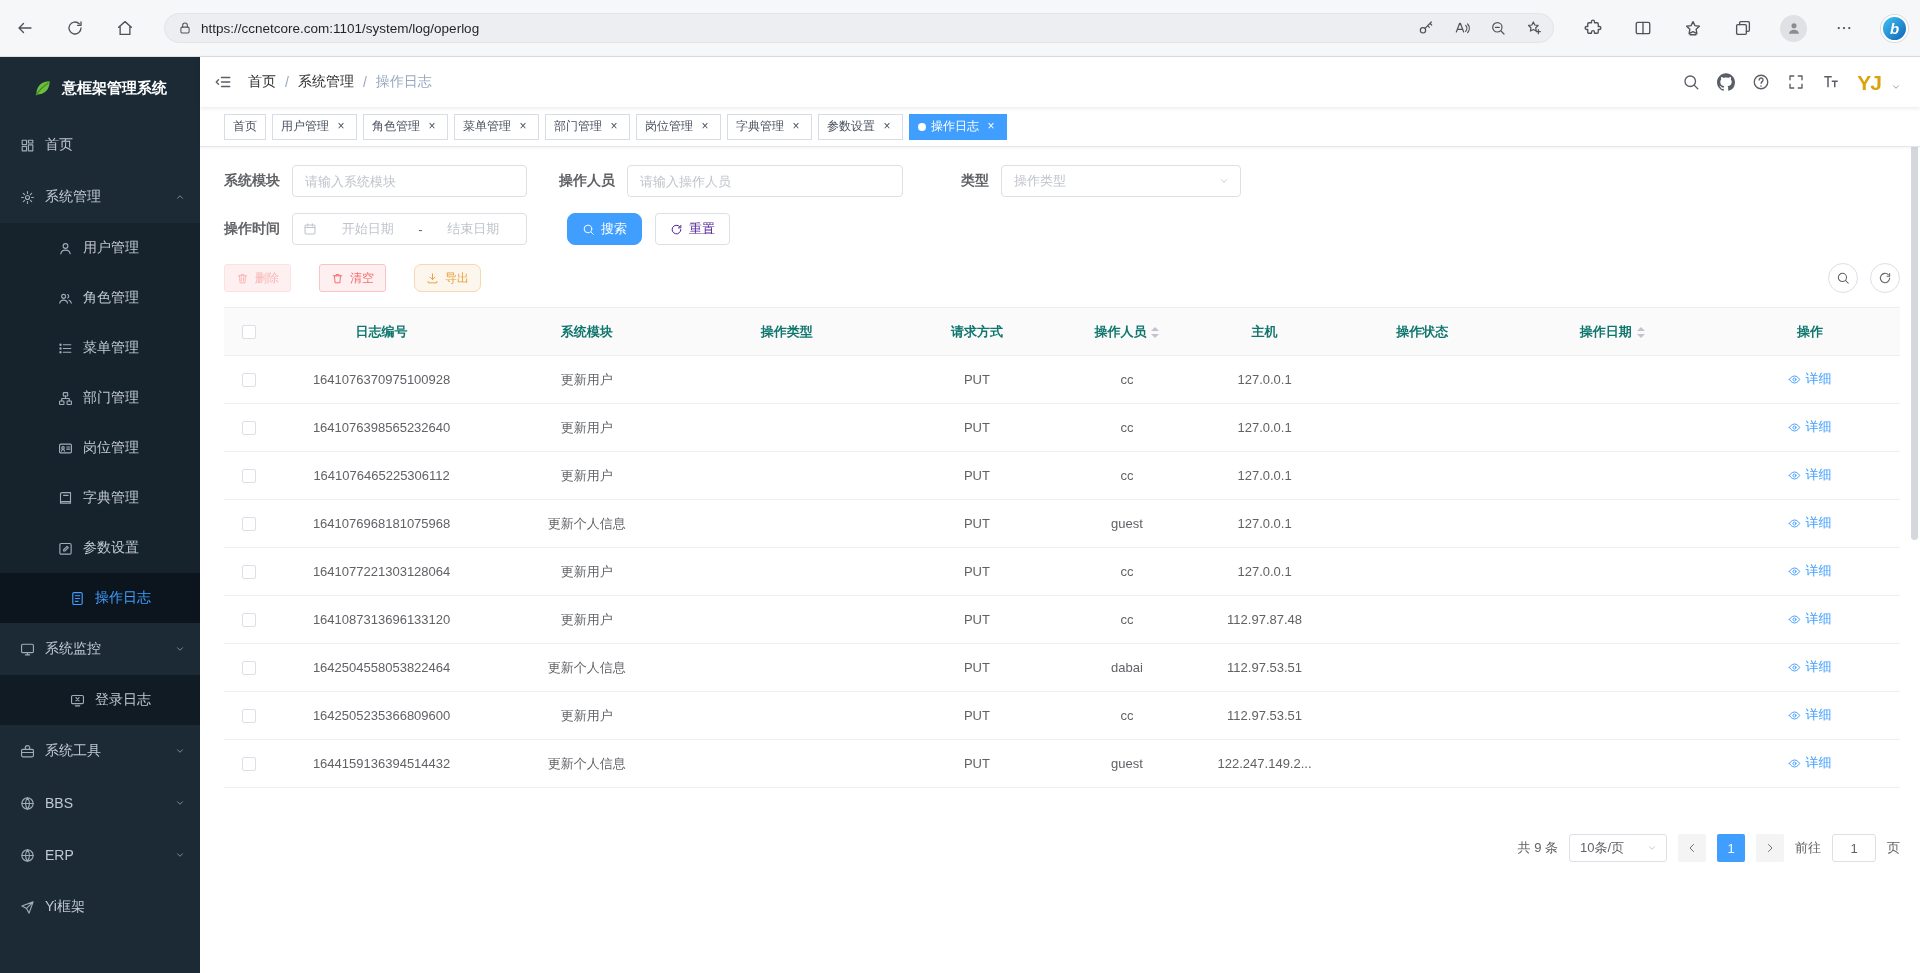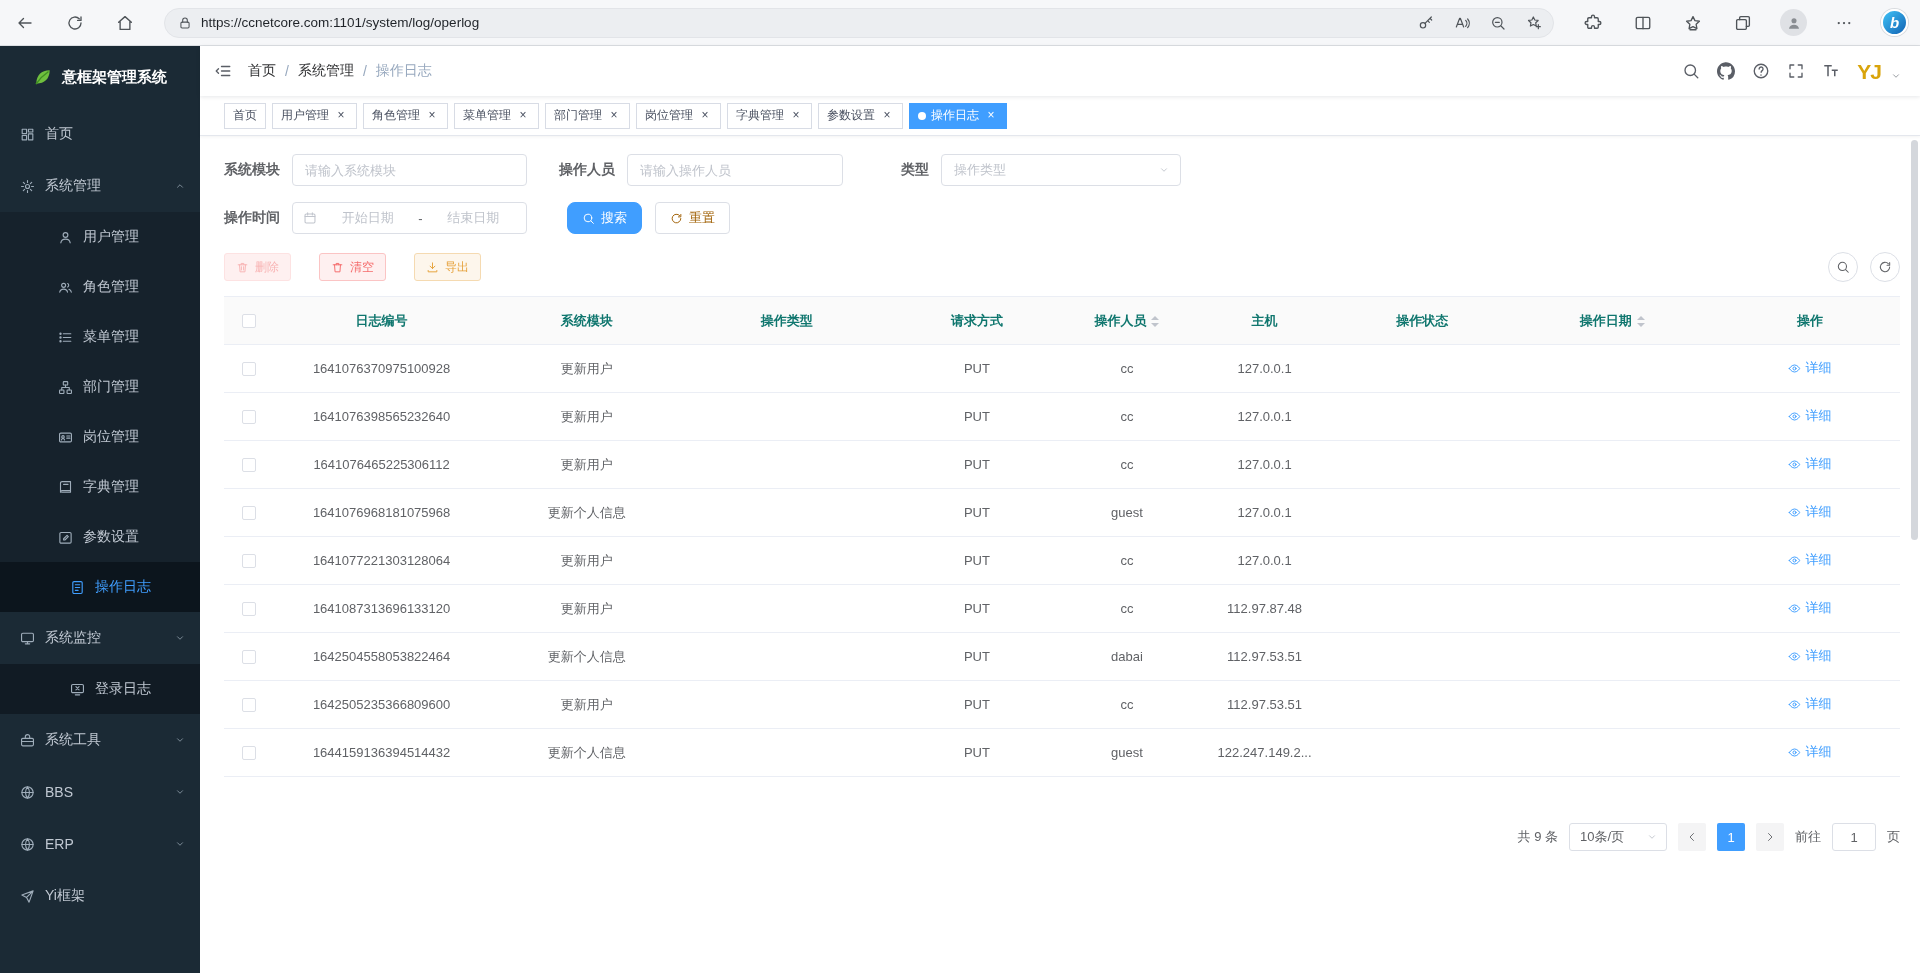--- a/index.html
+++ b/index.html
@@ -3,21 +3,21 @@
 <meta charset="utf-8">
 <style>
   * { margin:0; padding:0; box-sizing:border-box; }
   html,body { width:1920px; height:973px; overflow:hidden; }
   body { font-family:"Liberation Sans","DejaVu Sans",sans-serif; background:#fff; color:#303133; }
 
   .ic { width:1em; height:1em; fill:none; stroke:currentColor; stroke-width:1.8; stroke-linecap:round; stroke-linejoin:round; vertical-align:middle; flex-shrink:0; }
   .ic-fill { fill:currentColor; stroke:none; }
 
   
-  .browser-bar { height:46px; background:#f6f7f9; border-bottom:1px solid #dcdfe3; display:flex; align-items:center; padding:0 8px; gap:16px; }
+  .browser-bar { height:57px; background:#f6f7f9; border-bottom:1px solid #dcdfe3; display:flex; align-items:center; padding:0 8px; gap:16px; }
   .bbtn { width:34px; height:34px; border:none; background:transparent; border-radius:6px; display:flex; align-items:center; justify-content:center; color:#4f5459; font-size:18px; cursor:pointer; }
   .addr { flex:1; height:30px; margin:0 6px; background:#eceef1; border:1px solid #e2e4e8; border-radius:16px; display:flex; align-items:center; padding:0 6px 0 13px; gap:9px; min-width:0; }
   .addr-url { flex:1; font-size:13.5px; color:#1f2328; white-space:nowrap; overflow:hidden; }
   .addr .bbtn { width:27px; height:27px; font-size:16px; }
   .avatar-btn { width:27px; height:27px; border-radius:50%; background:#dfe1e5; display:flex; align-items:center; justify-content:center; margin:0 4px; cursor:pointer; }
   .bing-btn { width:27px; height:27px; border-radius:50%; background:linear-gradient(135deg,#3fc3f7,#1262b3); color:#fff; display:flex; align-items:center; justify-content:center; font-weight:bold; font-style:italic; font-size:15px; border:2px solid #fff; box-shadow:0 0 0 1px #d8dbdf; cursor:pointer; margin:0 4px; }
 
   
   .app { display:flex; height:931px; }
 
@@ -62,27 +62,27 @@
   .flabel { color:#606266; font-weight:bold; margin-right:12px; white-space:nowrap; }
   .finput { height:32px; border:1px solid #dcdfe6; border-radius:4px; padding:0 12px; font-size:13px; color:#606266; background:#fff; outline:none; width:235px; font-family:inherit; }
   .finput::placeholder { color:#bfc3cb; }
   .fselect { display:flex; align-items:center; justify-content:space-between; width:240px; height:32px; border:1px solid #dcdfe6; border-radius:4px; padding:0 10px 0 12px; color:#bfc3cb; font-size:13px; background:#fff; cursor:pointer; }
   .fselect .caret { color:#c0c4cc; font-size:12px; }
   .drange { display:flex; align-items:center; width:235px; height:32px; border:1px solid #dcdfe6; border-radius:4px; padding:0 10px; gap:8px; font-size:13px; background:#fff; cursor:pointer; }
   .drange .cal { color:#c0c4cc; font-size:14px; }
   .drange .ph { color:#bfc3cb; flex:1; text-align:center; }
   .drange .sep { color:#606266; }
 
-  .btn { display:inline-flex; align-items:center; gap:6px; height:32px; padding:0 14px; border-radius:4px; font-size:13px; border:1px solid #dcdfe6; background:#fff; color:#a16207; cursor:pointer; font-family:inherit; white-space:nowrap; }
+  .btn { display:inline-flex; align-items:center; gap:6px; height:32px; padding:0 14px; border-radius:4px; font-size:13px; border:1px solid #dcdfe6; background:#fff; color:#4c1d95; cursor:pointer; font-family:inherit; white-space:nowrap; }
   .btn .ic { font-size:13px; }
   .btn-primary { background:#409eff; border-color:#409eff; color:#fff;border-radius:8px; }
   .btn-mini { height:28px; padding:0 11px; font-size:12px; border-radius:3px; }
   .btn-danger-disabled { background:#fef0f0; border-color:#fde2e2; color:#f8b4b4; cursor:not-allowed; }
   .btn-danger-plain { background:#fef0f0; border-color:#fbc4c4; color:#f56c6c; }
-  .btn-warning-plain { background:#fdf6ec; border-color:#f5dab1; color:#e6a23c; }
+  .btn-warning-plain { background:#fdf6ec; border-color:#f5dab1; color:#e6a23c;border-radius:7px; }
 
   .toolbar { display:flex; align-items:center; margin-top:18px; }
   .toolbar .left { display:flex; gap:28px; }
   .toolbar .right { margin-left:auto; display:flex; gap:12px; }
   .circle-btn { width:30px; height:30px; border-radius:50%; border:1px solid #dcdfe6; background:#fff; color:#606266; display:flex; align-items:center; justify-content:center; cursor:pointer; font-size:14px; }
 
   
   .table-wrap { margin-top:14px; }
   table { width:100%; border-collapse:collapse; table-layout:fixed; font-size:13px; color:#606266; }
   table { border-top:1px solid #ebeef5; }
@@ -440,21 +440,21 @@
 
     <div class="content">
 
       <div class="filters-row">
         <div class="fgroup">
           <span class="flabel">系统模块</span>
           <input class="finput" type="text" placeholder="请输入系统模块" style="">
         </div>
         <div class="fgroup" style="margin-left:32px">
           <span class="flabel">操作人员</span>
-          <input class="finput" type="text" style="width: 216px;" placeholder="请输入操作人员">
+          <input class="finput" type="text" style="width: 276px;" placeholder="请输入操作人员">
         </div>
         <div class="fgroup" style="margin-left:58px">
           <span class="flabel">类型</span>
           <div class="fselect">
             <span>操作类型</span>
             <svg class="ic caret" viewBox="0 0 24 24">
                 <path d="M7 9.5l5 5 5-5"></path>
               </svg>
           </div>
         </div>

